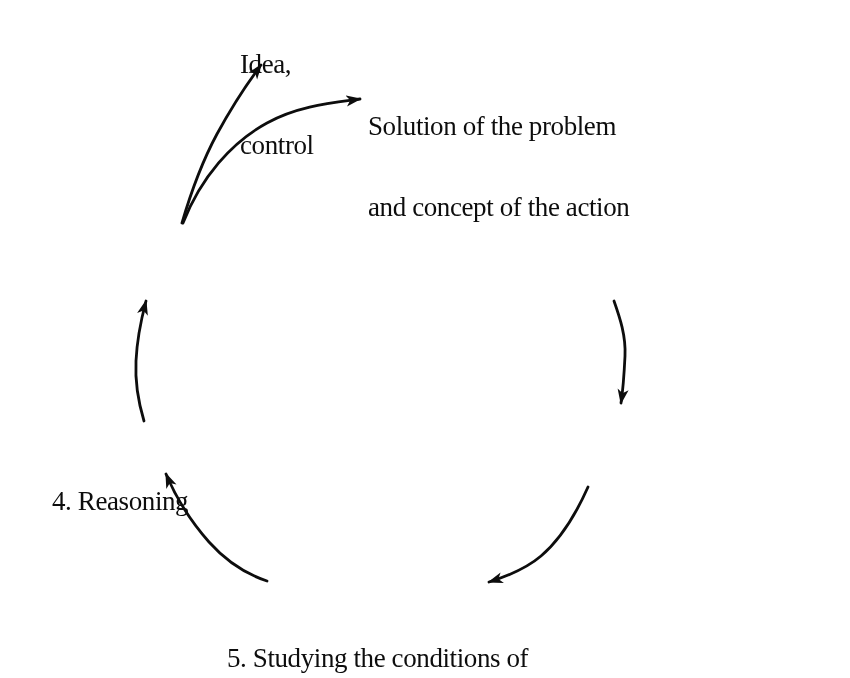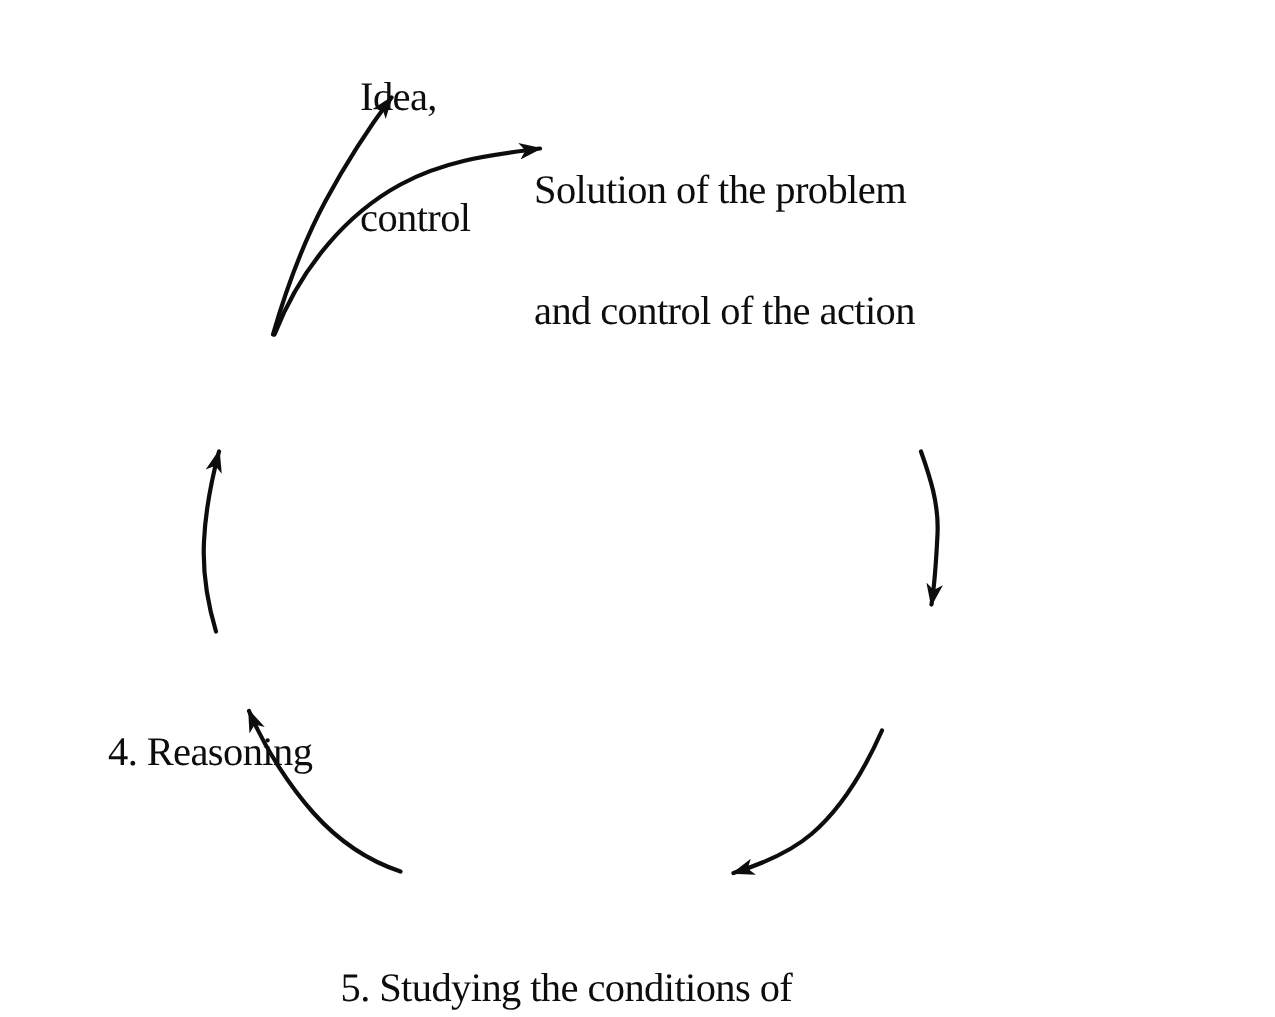--- a/index.html
+++ b/index.html
@@ -56,31 +56,31 @@
       <path d="M267,581 C246,574 226,561 209,542 C194,525 177,500 166,474" marker-end="url(#ah)"></path>
       <path d="M144,421 C138,401 135,381 136,361 C137,338 141,320 146,301" marker-end="url(#ah)"></path>
     </g>
   </svg>
 
   <div class="node" style="left:240px; top:-3px">
     <div class="line">Idea,</div>
     <div class="line">control</div>
   </div>
 
-  <div class="node" style="left:356px; top:59px">
+  <div class="node" style="left:368px; top:59px">
     <div class="line">Solution of the problem</div>
-    <div class="line">and control of the action</div>
+    <div class="line">and concept of the action</div>
   </div>
 
 
 
   <div class="node" style="left:227px; top:591px">
     <div class="line">5. Studying the conditions of</div>
     
     
   </div>
 
-  <div class="node" style="left:72px; top:434px">
+  <div class="node" style="left:52px; top:434px">
     <div class="line">4. Reasoning</div>
   </div>
 
 
 </div>
 
 </body></html>

